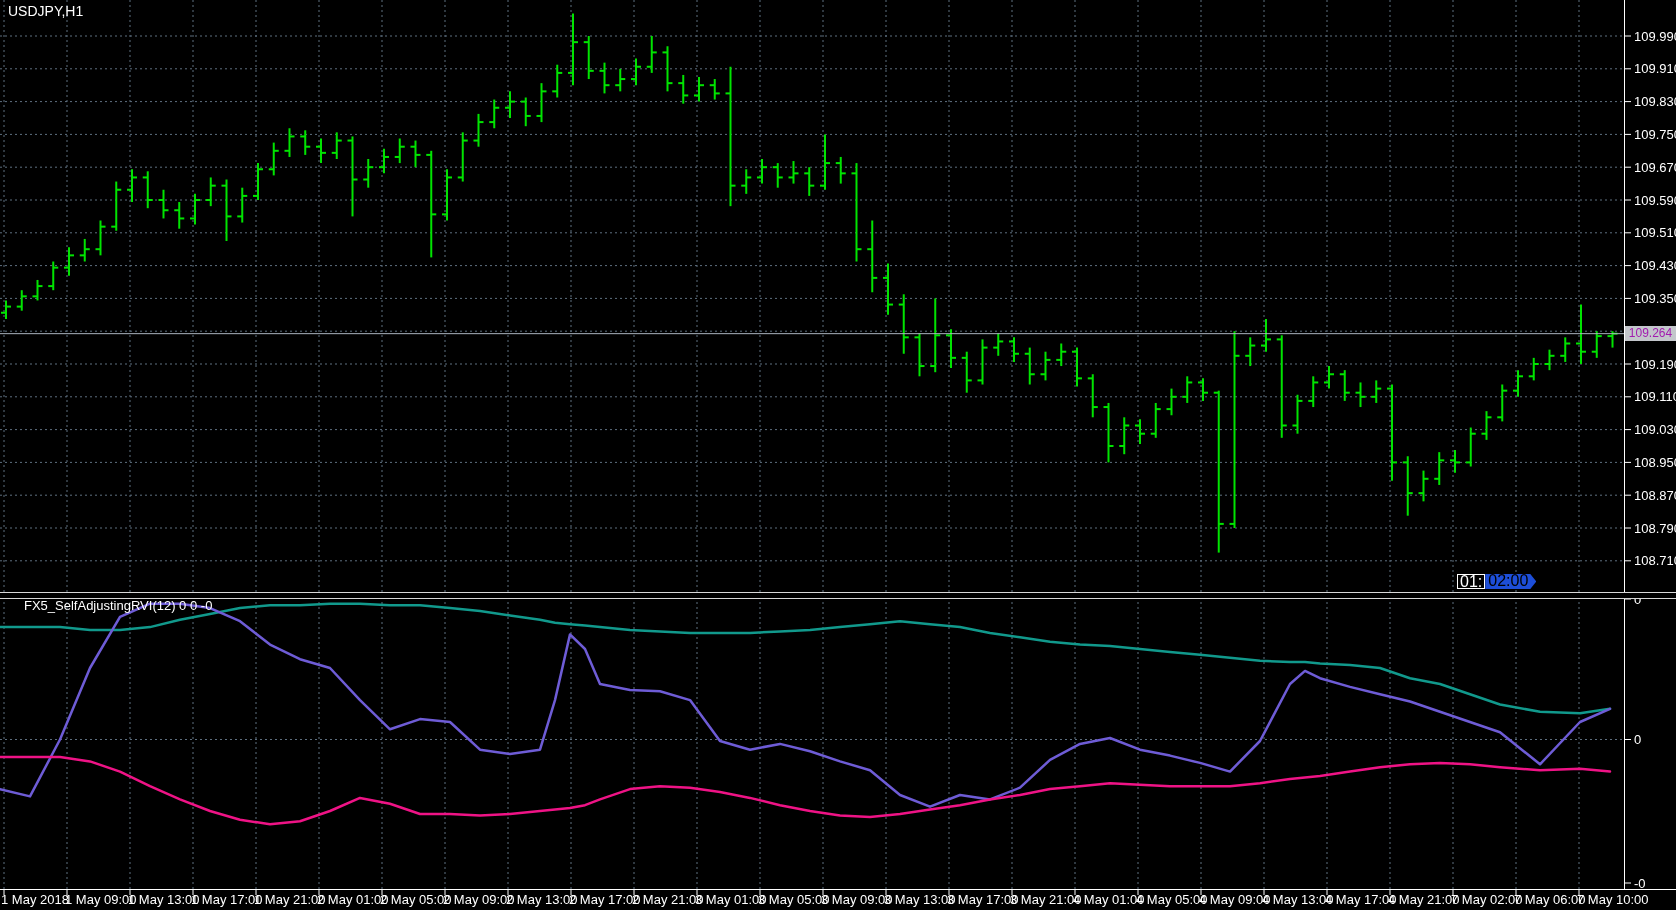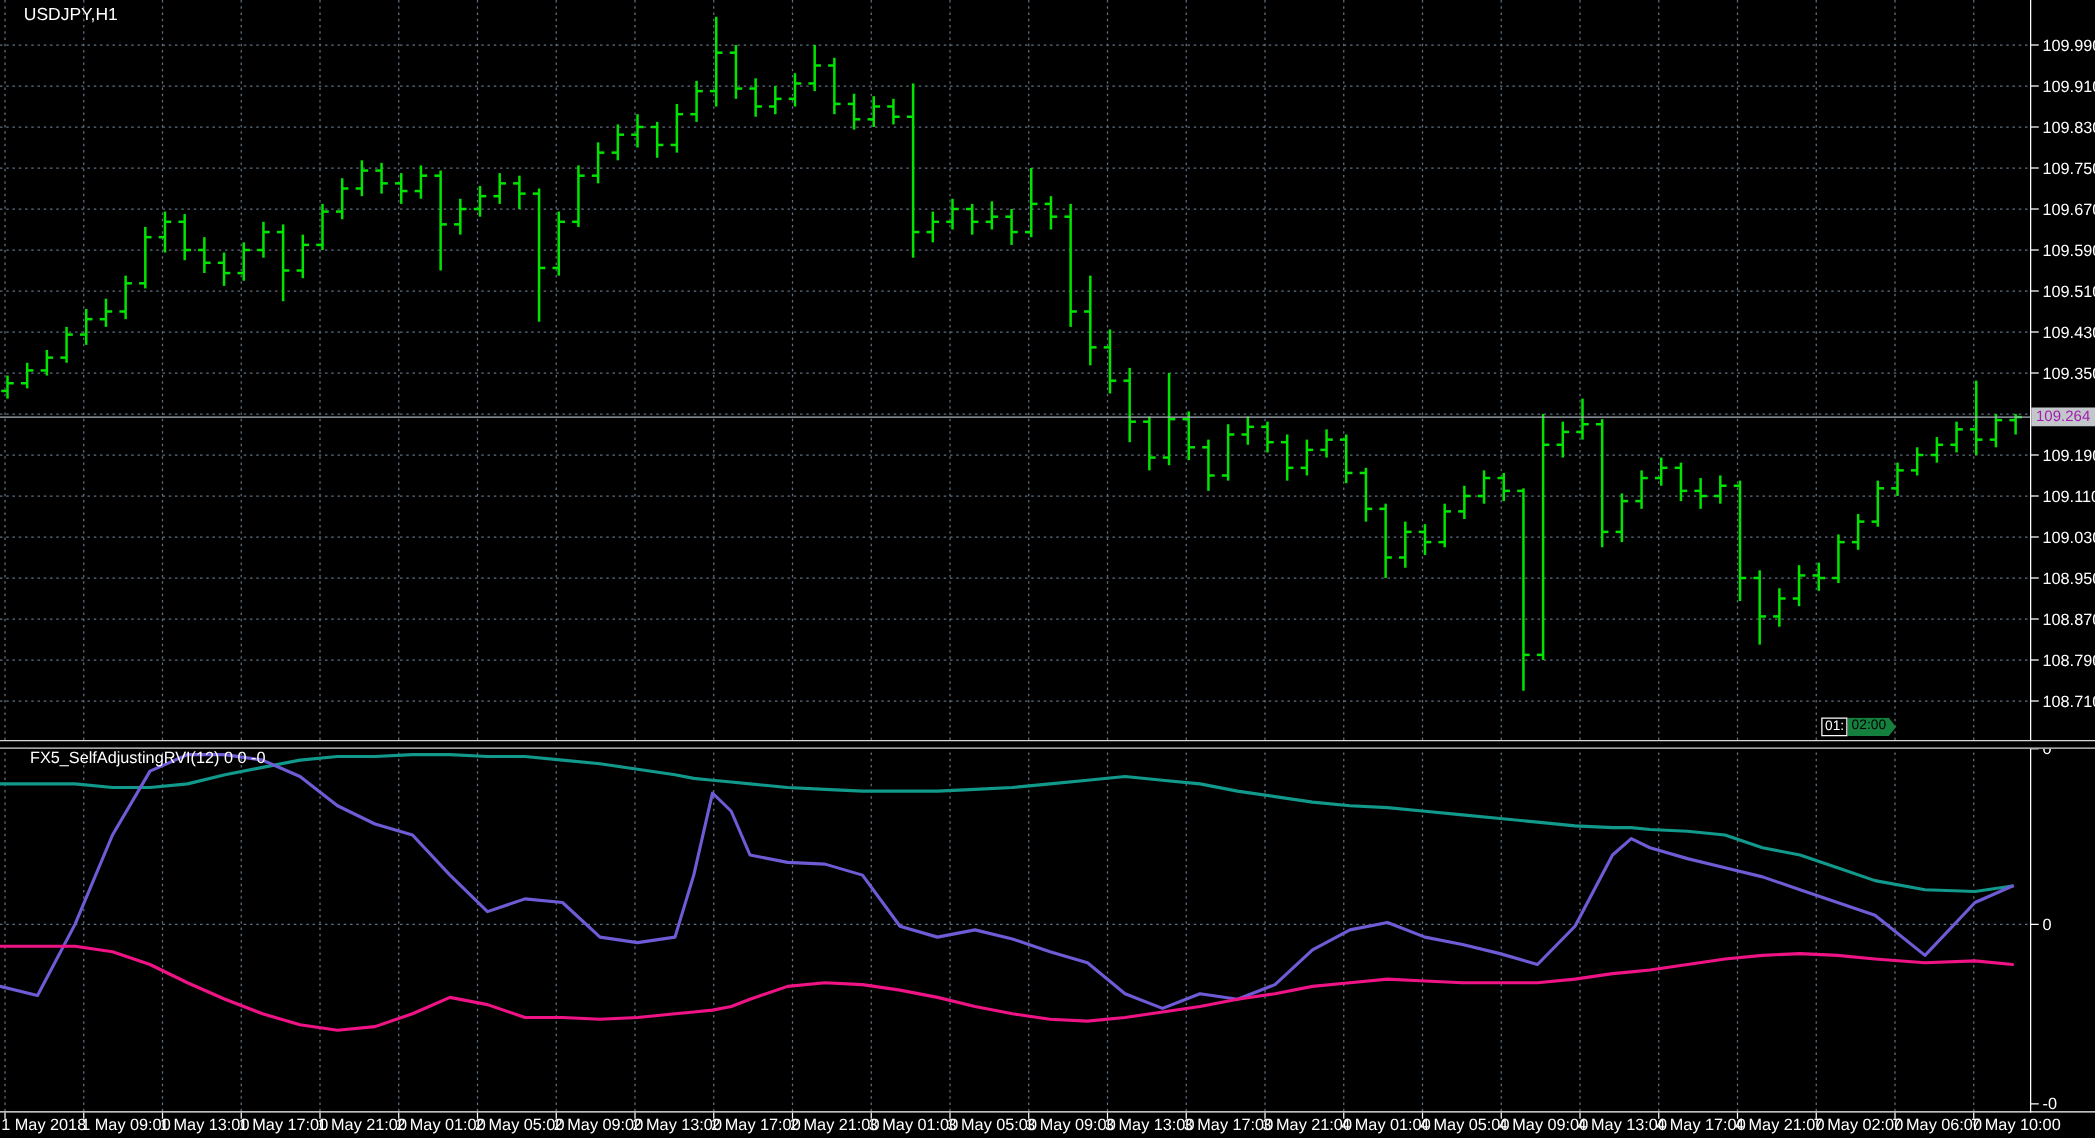--- a/index.html
+++ b/index.html
@@ -1,26 +1,26 @@
 <!DOCTYPE html>
 <html><head>
 <meta charset="utf-8">
 <style>
   html,body{margin:0;padding:0;background:#000;}
   .root{position:relative;width:1676px;height:910px;background:#000;overflow:hidden;
         font-family:"Liberation Sans",sans-serif;}
   .root svg{position:absolute;left:0;top:0;}
   .overlay-label{position:absolute;color:#fff;font-size:14px;line-height:14px;white-space:pre;}
-  .sym{left:19px;top:4px;}
+  .sym{left:8px;top:4px;}
   .ind-label{left:24px;top:599px;font-size:13px;}
   .price-box{position:absolute;left:1625px;top:326px;width:51px;height:15px;background:#c3c6cb;
              color:#a21caf;font-size:12px;line-height:15px;text-align:center;font-family:"Liberation Sans",sans-serif;}
-  .clock{position:absolute;left:1457px;top:574px;height:15px;font-size:11px;line-height:13px;display:flex;}
+  .clock{position:absolute;left:1457px;top:574px;height:15px;font-size:16px;line-height:13px;display:flex;}
   .clock .c1{background:#000;color:#fff;border:1px solid #fff;padding:0 2px;}
-  .clock .c2{background:#15803d;color:#000;padding:0 8px 0 3px;
+  .clock .c2{background:#1d4ed8;color:#000;padding:0 8px 0 3px;
              clip-path:polygon(0 0,calc(100% - 6px) 0,100% 50%,calc(100% - 6px) 100%,0 100%);}
   .splitter{position:absolute;left:0;top:592px;width:1676px;height:5px;background:#000;
             border-top:1px solid #d8d8d8;border-bottom:1px solid #d8d8d8;cursor:row-resize;}
 </style>
 </head>
 <body>
 
 <div class="root">
   <svg id="cv" width="1676" height="910" viewBox="0 0 1676 910">
       <g>

